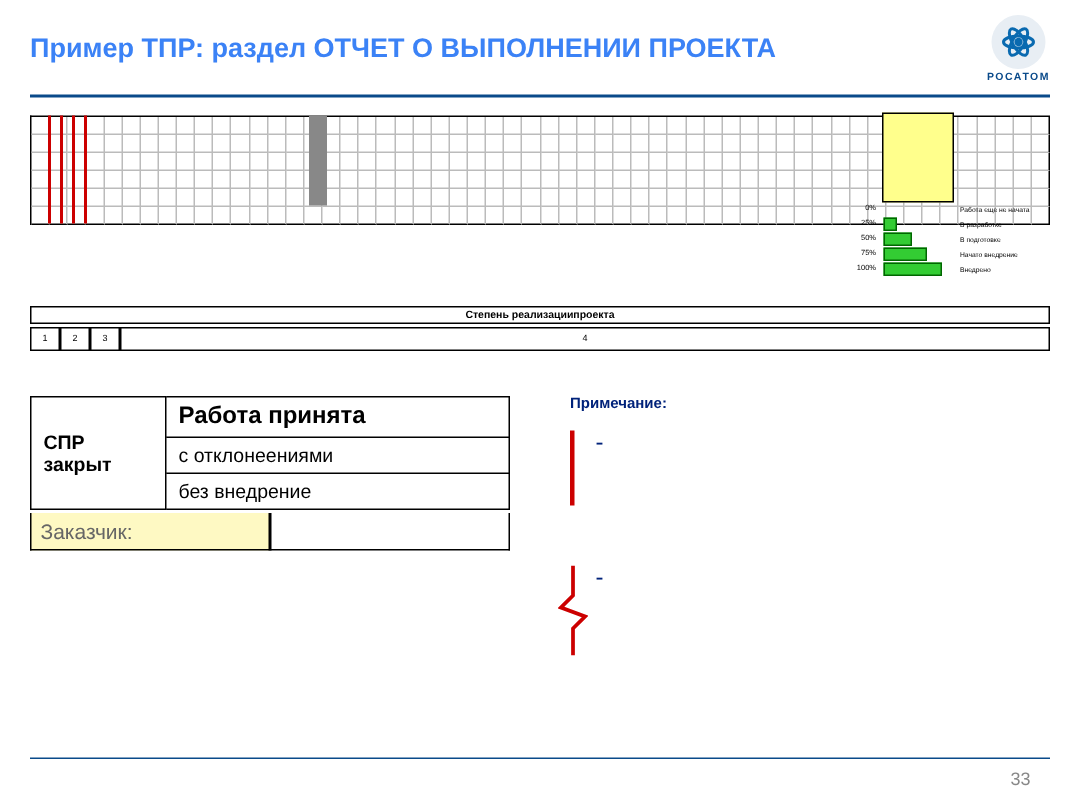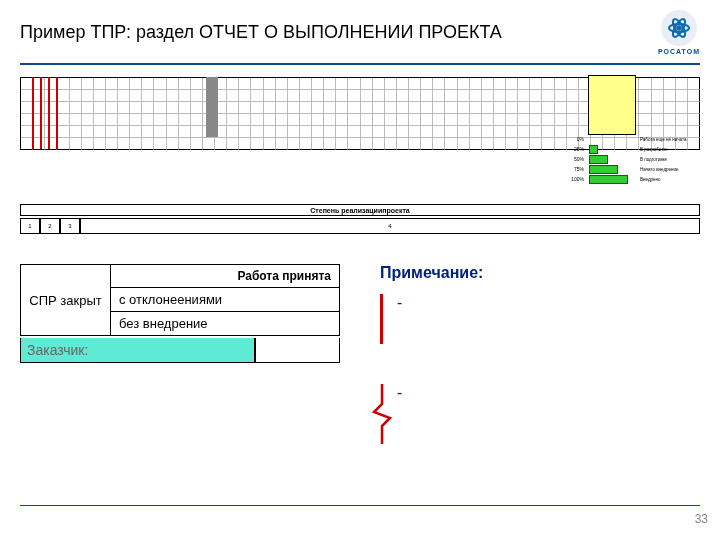--- a/index.html
+++ b/index.html
@@ -1,20 +1,20 @@
 <!DOCTYPE html>
 <html><head>
 <meta charset="utf-8">
 <style>
   * { box-sizing: border-box; margin: 0; padding: 0; }
   body { width: 720px; height: 540px; font-family: Arial, sans-serif; background: #fff; overflow: hidden; position: relative; }
 
   
   .header { display: flex; justify-content: space-between; align-items: center; padding: 10px 20px 8px 20px; }
-  .title { font-size: 18px; font-weight: normal; color: #000000; }
+  .title { font-size: 18px; font-weight: bold; color: #3b82f6; }
   .logo { display: flex; flex-direction: column; align-items: center; }
   .logo-mark { width: 36px; height: 36px; border-radius: 50%; background: #e8eef4; position: relative; display:flex; align-items:center; justify-content:center; }
   .logo-mark svg { width: 24px; height: 24px; }
   .logo-text { font-size: 7px; letter-spacing: 1px; color: #0a4a8a; margin-top: 2px; font-weight: bold; }
   .hr { height: 2px; background: #0a4a8a; margin: 0 20px; }
 
   
   .chart-area { position: relative; margin: 12px 20px 0 20px; }
 
   .grid-top { display: grid; grid-template-columns: repeat(56, 1fr); grid-template-rows: repeat(6, 12px); border-top:1px solid #000; border-left:1px solid #000; }
@@ -37,40 +37,40 @@
   
   .mid-row { display:flex; margin:2px 20px 0 20px; border:1px solid #000; height:12px; align-items:center; justify-content:center; font-size:7px; font-weight:bold; }
   .nums-row { display:flex; margin:2px 20px 0 20px; height:16px; }
   .nums-row div { border:1px solid #000; font-size:6px; display:flex; align-items:center; justify-content:center; }
 
   
   .bottom { display:flex; margin: 30px 20px 0 20px; }
 
   .accept-table { border-collapse: collapse; width: 320px; }
   .accept-table td { border: 1px solid #000; padding: 4px 8px; font-size: 13px; }
-  .accept-table .hdr { font-weight: bold; font-size: 12px; text-align:right; }
-  .accept-table .lbl { font-weight: normal; font-size: 13px; text-align:center;margin-left:19px; }
+  .accept-table .hdr { font-weight: bold; font-size: 16px; text-align:left; }
+  .accept-table .lbl { font-weight: bold; font-size: 13px; text-align:left;margin-left:19px; }
   .sign-rows { width:320px; margin-top:2px; }
   .sign-rows div { display:flex; }
   .sign-rows .cell { border:1px solid #000; border-top:none; font-size:14px; color:#666; padding:4px 6px; }
-  .sign-rows .cell.first { width:235px; text-align:right; background:#5eead4; }
+  .sign-rows .cell.first { width:160px; text-align:right; background:#fef9c3; }
   .sign-rows .cell.last { flex:1; }
 
   .notes { margin-left: 40px; flex:1; }
-  .notes-title { font-size: 16px; font-weight: bold; color:#00227a; margin-bottom:12px; }
+  .notes-title { font-size: 10px; font-weight: bold; color:#00227a; margin-bottom:12px; }
   .note-item { display:flex; align-items:flex-start; margin-bottom:40px; }
   .note-line { width: 3px; margin-right: 14px; position:relative; }
   .note-line.straight { background:#c00; height:50px; }
   .note-text { font-size:14px; color:#00227a; }
   .note-dash { margin-right:6px; color:#00227a; }
 
   
   .zigzag { position:absolute; left:0; top:0; }
 
-  .pagenum { position:absolute; right:12px; bottom:14px; font-size:12px; color:#888; }
+  .pagenum { position:absolute; right:33px; bottom:14px; font-size:12px; color:#888; }
   .footer-line { position:absolute; left:20px; right:20px; bottom:34px; height:1px; background:#0a4a8a; }
 </style>
 </head>
 <body>
 
 <div class="header">
   <div class="title">Пример ТПР: раздел ОТЧЕТ О ВЫПОЛНЕНИИ ПРОЕКТА</div>
   <div class="logo">
     <div class="logo-mark">
       <svg viewBox="0 0 24 24">

